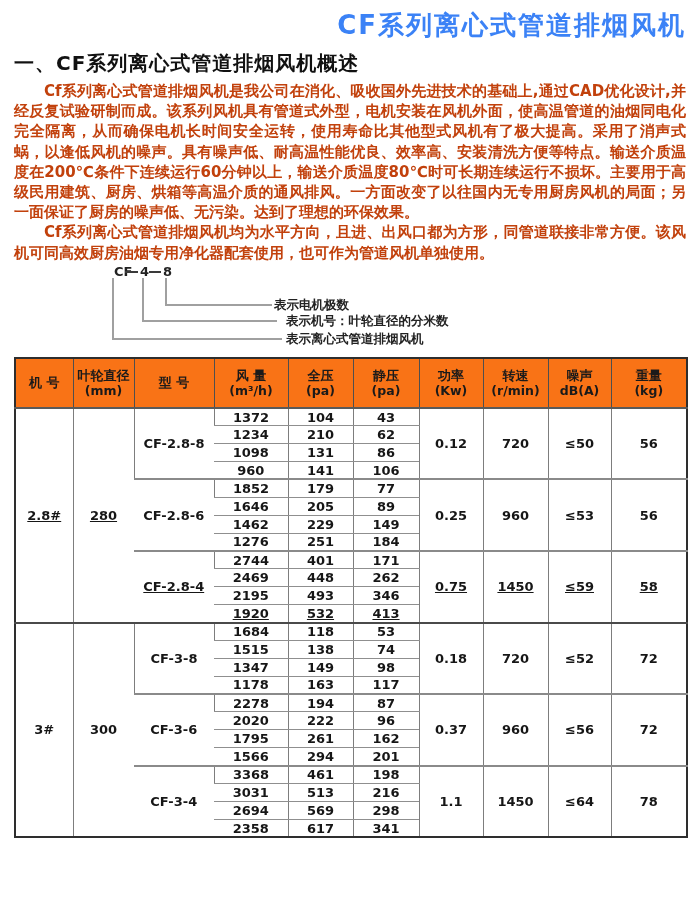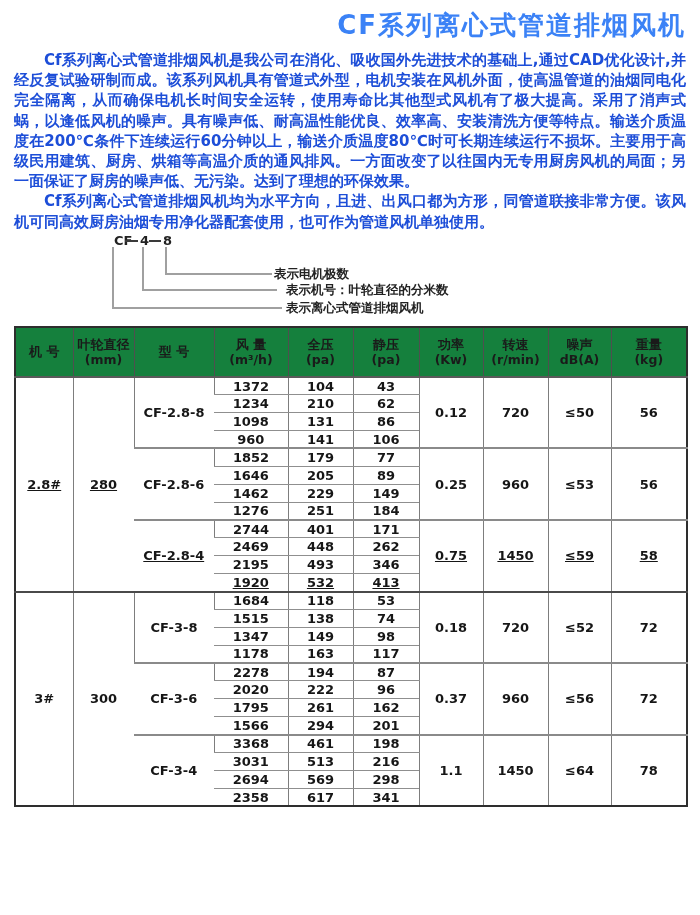--- a/index.html
+++ b/index.html
@@ -15,39 +15,39 @@
     font-size:26px;line-height:34px;text-align:right;
     margin:2px 0 8px 0;letter-spacing:2px;color:#3b82f6;
   }
   .sec-heading{
     font-size:20px;line-height:26px;margin:0 0 5px 0;
     letter-spacing:1px;color:#111;
   }
   .sec-heading.mt{margin-top:5px;}
   .body-text{
     font-size:15px;line-height:20.2px;margin:0;
-    text-align:justify;text-indent:2em;color:#1d4ed8;
+    text-align:justify;text-indent:2em;color:#c2410c;
   }
 
   
   .diagram{position:relative;height:88px;margin:2px 0 4px 0;}
   .code-part{position:absolute;top:0;font-size:13px;line-height:13px;color:#222;}
   .code-dash{position:absolute;top:6px;height:2px;background:#3a3a3a;}
   .vline{position:absolute;width:2px;background:#a0a0a0;}
   .hline{position:absolute;height:2px;background:#a0a0a0;}
   .dlabel{position:absolute;font-size:12.5px;line-height:13px;color:#222;white-space:nowrap;}
 
   
   table.perf{
     border-collapse:collapse;table-layout:fixed;
     width:672px;margin:0 auto;border:2px solid #2e2e2e;
   }
   table.perf th{
     border-left:1.5px solid #4f4f4f;border-bottom:2px solid #5a5a5a;
-    height:48px;padding:0;background:#15803d;
+    height:48px;padding:0;background:#f97316;
     font-size:13px;line-height:15px;font-weight:bold;vertical-align:middle;text-align:center;
   }
   table.perf th:first-child,table.perf td:first-child{border-left:none;}
   table.perf td{
     border-left:1px solid #7d7d7d;padding:0;
     font-size:13px;font-weight:bold;text-align:center;vertical-align:middle;
     background:#ffffff;color:#161616;
   }
   table.perf tbody tr{height:17.9px;}
   td.shade{background:#e0e0de;}
@@ -56,20 +56,21 @@
   td.b-block{border-bottom:2.5px solid #4a4a4a;text-decoration:underline;}
   .th-unit{font-size:12.5px;}
 </style>
 </head>
 <body>
 
 <div class="page">
 
   <h1 class="doc-title">CF系列离心式管道排烟风机</h1>
 
+  <h2 class="sec-heading">一、CF系列离心式管道排烟风机概述</h2>
   <p class="body-text">Cf系列离心式管道排烟风机是我公司在消化、吸收国外先进技术的基础上,通过CAD优化设计,并经反复试验研制而成。该系列风机具有管道式外型，电机安装在风机外面，使高温管道的油烟同电化完全隔离，从而确保电机长时间安全运转，使用寿命比其他型式风机有了极大提高。采用了消声式蜗，以逢低风机的噪声。具有噪声低、耐高温性能优良、效率高、安装清洗方便等特点。输送介质温度在200℃条件下连续运行60分钟以上，输送介质温度80℃时可长期连续运行不损坏。主要用于高级民用建筑、厨房、烘箱等高温介质的通风排风。一方面改变了以往国内无专用厨房风机的局面；另一面保证了厨房的噪声低、无污染。达到了理想的环保效果。</p>
   <p class="body-text">Cf系列离心式管道排烟风机均为水平方向，且进、出风口都为方形，同管道联接非常方便。该风机可同高效厨房油烟专用净化器配套使用，也可作为管道风机单独使用。</p>
 
 
   <div class="diagram">
     <span class="code-part" style="left:100px;">CF</span>
     <span class="code-dash" style="left:111px;width:13px;"></span>
     <span class="code-part" style="left:126px;">4</span>
     <span class="code-dash" style="left:135px;width:12px;"></span>
     <span class="code-part" style="left:149px;">8</span>

